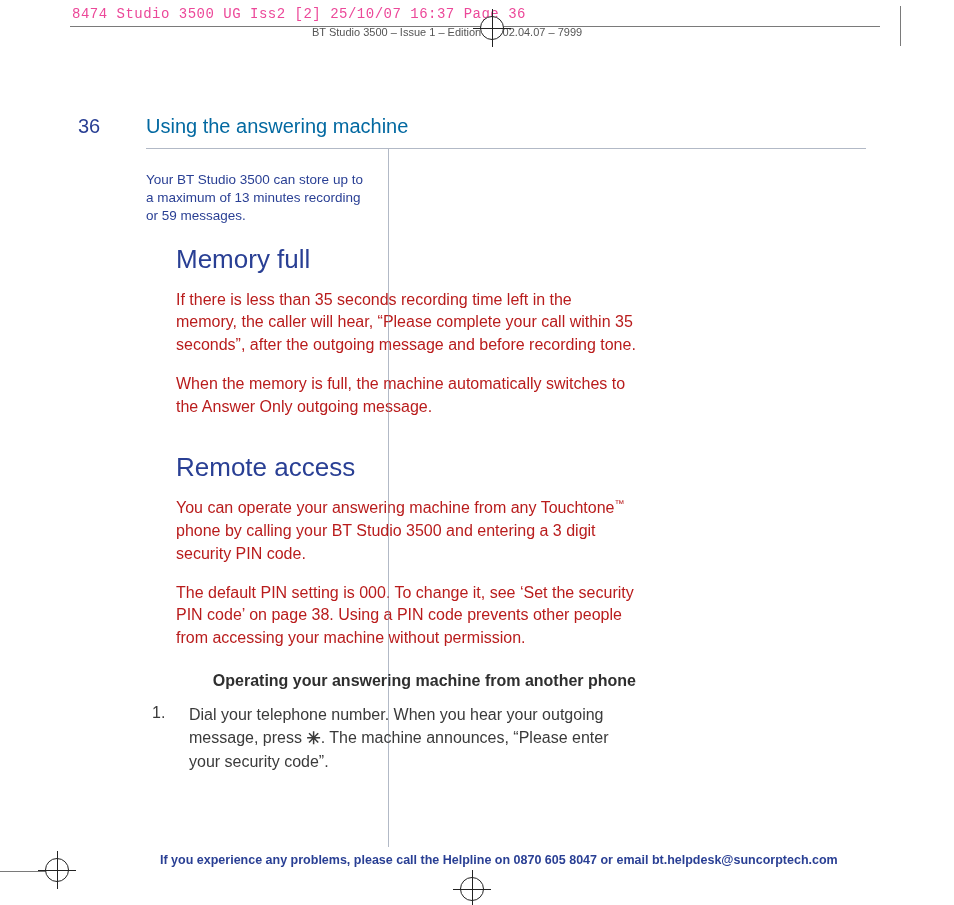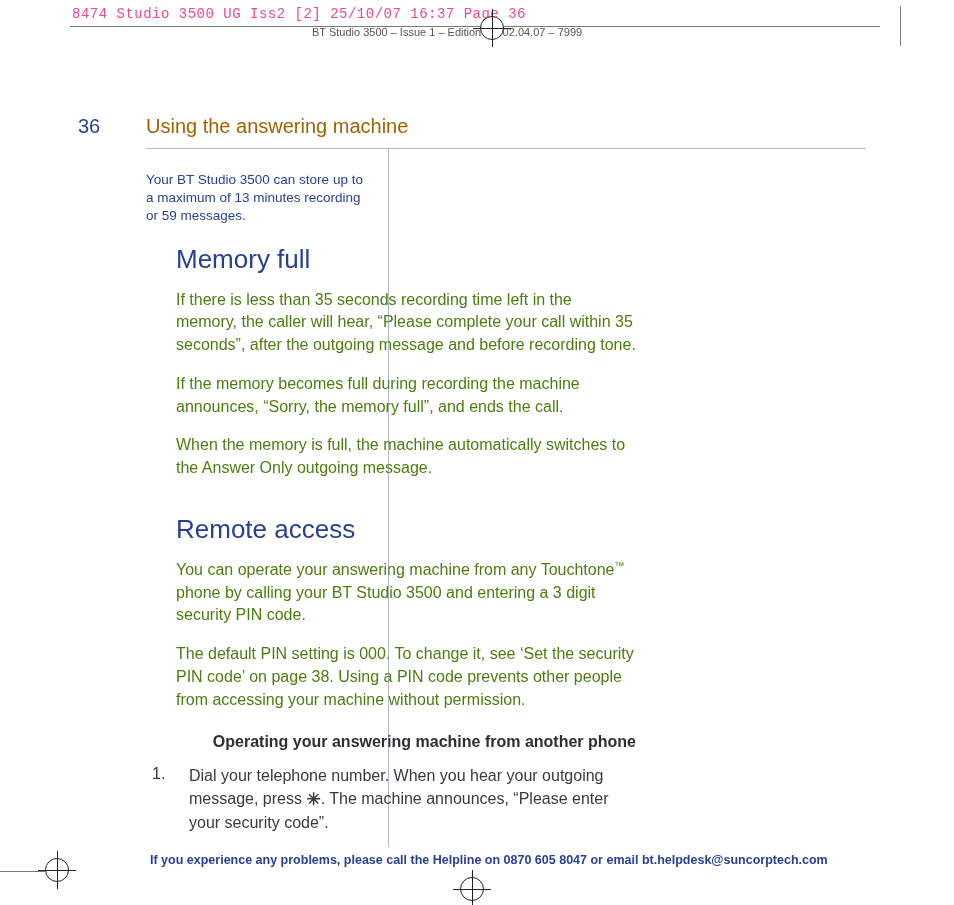--- a/index.html
+++ b/index.html
@@ -70,21 +70,21 @@
     align-items: flex-end;
     gap: 38px;
     margin-bottom: 10px;
   }
   .page-num {
     color: #293f94;
     font-size: 20px;
     width: 30px;
   }
   .section-title {
-    color: #a16207;
+    color: #0369a1;
     font-size: 20px;
     font-weight: 400;
   }
 
   .divider-h {
     border-top: 1px solid #7f8aa0;
     margin-left: 68px;
     width: 720px;
     opacity:.6;
   }
@@ -122,21 +122,21 @@
   h2.blue {
     color: #293f94;
     font-weight: 400;
     font-size: 26px;
     margin: 0 0 14px 0;
   }
 
   .para {
     font-size: 16px;
     line-height: 1.42;
-    color: #4d7c0f;
+    color: #b91c1c;
     margin: 0 0 16px 0;
   }
 
   h2.blue + .para { margin-top: 4px; }
 
   .sub-bold {
     font-weight: 700;
     font-size: 16px;
     margin: 22px 0 14px 0;
     color: #2f2f2f;
@@ -161,21 +161,21 @@
 
   .star {
     font-weight: bold;
     font-size: 17px;
     vertical-align: -1px;
   }
   .tm { font-size: 10px; vertical-align: super; }
 
   .footer {
     position: absolute;
-    left: 150px;
+    left: 160px;
     bottom: 38px;
     font-size: 12.5px;
     font-weight: 600;
     color: #293f94;
   }
 </style>
 </head>
 <body>
 
 <div class="print-header">8474 Studio 3500 UG Iss2 [2]  25/10/07  16:37  Page 36</div>
@@ -200,21 +200,20 @@
 
   <div class="columns">
     <div class="col-rule"></div>
 
     <div class="sidenote">Your BT Studio 3500 can store up to a maximum of 13 minutes recording or 59 messages.</div>
 
     <div class="main">
 
       <h2 class="blue">Memory full</h2>
       <p class="para">If there is less than 35 seconds recording time left in the memory, the caller will hear, “Please complete your call within 35 seconds”, after the outgoing message and before recording tone.</p>
-      <p class="para">If the memory becomes full during recording the machine announces, “Sorry, the memory full”, and ends the call.</p>
       <p class="para">When the memory is full, the machine automatically switches to the Answer Only outgoing message.</p>
 
       <h2 class="blue" style="margin-top:34px">Remote access</h2>
       <p class="para">
         <span>You can operate your answering machine from any Touchtone</span><span class="tm">™</span><span> phone by calling your BT Studio 3500 and entering a 3 digit security PIN code.</span>
       </p>
       <p class="para">The default PIN setting is 000. To change it, see ‘Set the security PIN code’ on page 38. Using a PIN code prevents other people from accessing your machine without permission.</p>
 
       <div class="sub-bold">Operating your answering machine from another phone</div>
 

